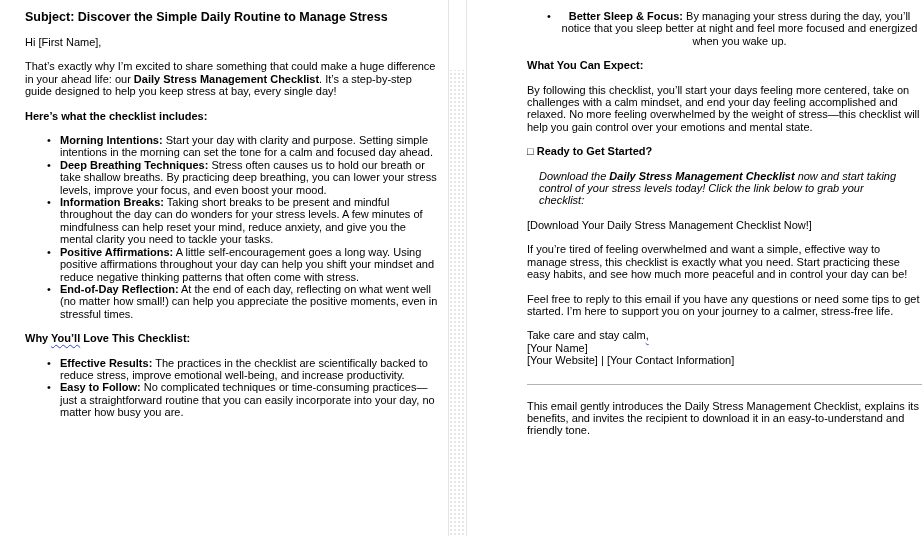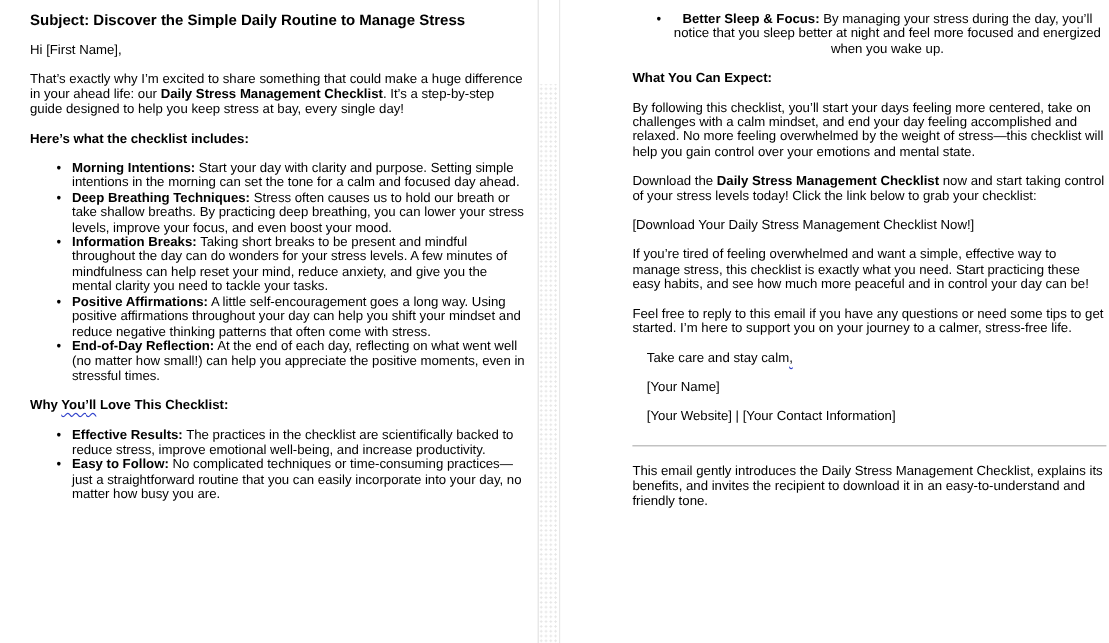--- a/index.html
+++ b/index.html
@@ -56,23 +56,23 @@
 
   .wavy {
     text-decoration: underline;
     text-decoration-style: wavy;
     text-decoration-color: #3344cc;
     text-decoration-thickness: 1px;
     text-underline-offset: 2px;
   }
 
   .ready-line { font-weight: bold; margin: 0; }
-  .nogap { margin: 0; }
+  .nogap { margin: 12px; font-style: italic; }
 
-  .sig-line { margin: 12px; }
+  .sig-line { margin: 0; }
 
   hr.note-divider {
     border: none;
     border-top: 1px solid #b3b3b3;
     margin: 17px 0 15px 0;
   }
 </style>
 </head>
 <body>
 
@@ -139,20 +139,21 @@
           <b>Better Sleep &amp; Focus:</b>
           <span>By managing your stress during the day, you’ll notice that you sleep better at night and feel more focused and energized when you wake up.</span>
         </li>
       </ul>
 
       <div class="h">What You Can Expect:</div>
 
       <div class="para">By following this checklist, you’ll start your days feeling more centered, take on challenges with a calm mindset, and end your day feeling accomplished and relaxed. No more feeling overwhelmed by the weight of stress—this checklist will help you gain control over your emotions and mental state.</div>
 
       <div class="block">
+        <div class="ready-line">□ Ready to Get Started?</div>
         <div class="nogap"><span>Download the </span><b>Daily Stress Management Checklist</b><span> now and start taking control of your stress levels today! Click the link below to grab your checklist:</span></div>
       </div>
 
       <div class="para">[Download Your Daily Stress Management Checklist Now!]</div>
 
       <div class="para">If you’re tired of feeling overwhelmed and want a simple, effective way to manage stress, this checklist is exactly what you need. Start practicing these easy habits, and see how much more peaceful and in control your day can be!</div>
 
       <div class="para">Feel free to reply to this email if you have any questions or need some tips to get started. I’m here to support you on your journey to a calmer, stress-free life.</div>
 
       <div class="block">

